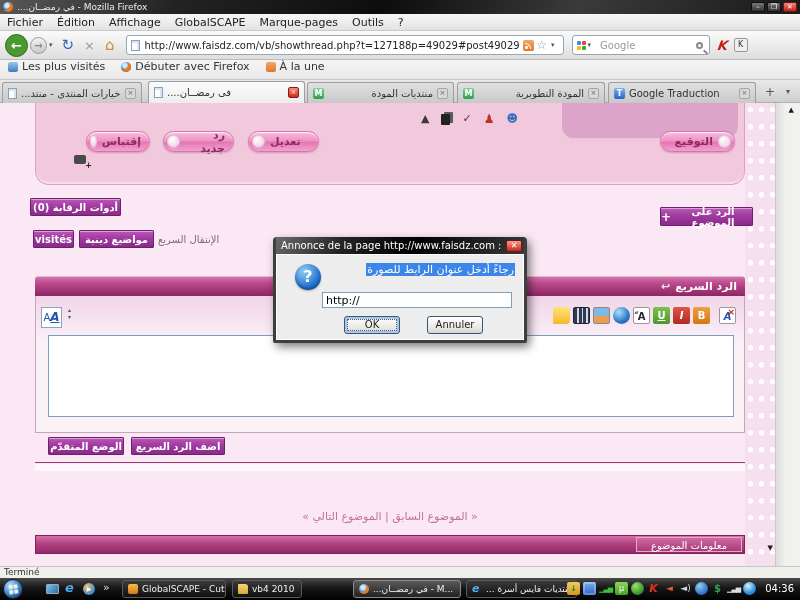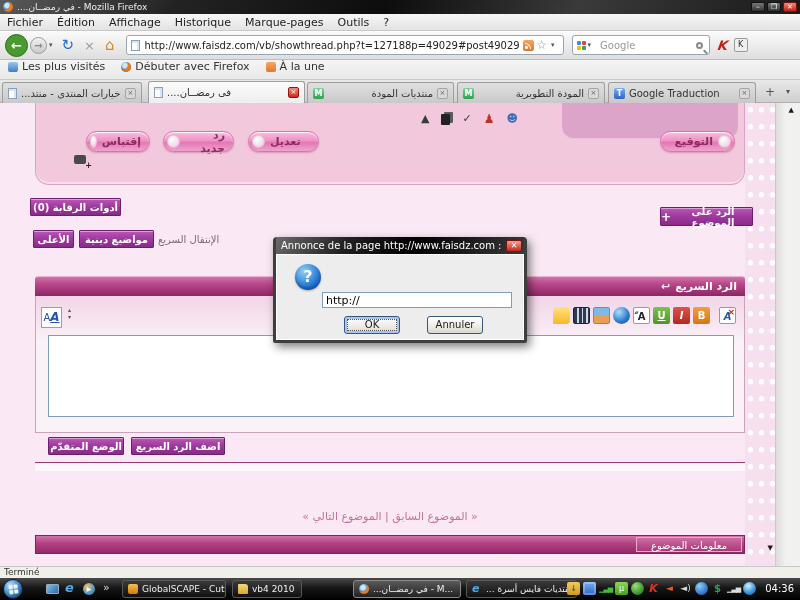--- a/index.html
+++ b/index.html
@@ -255,21 +255,21 @@
       <span class="win-btn">–</span>
       <span class="win-btn">❐</span>
       <span class="win-btn close">✕</span>
     </span>
   </div>
 
   <div class="menubar">
     <span>Fichier</span>
     <span>Édition</span>
     <span>Affichage</span>
-    <span>Historique</span>
+    <span>GlobalSCAPE</span>
     <span>Marque-pages</span>
     <span>Outils</span>
     <span>?</span>
   </div>
 
   <div class="navbar">
     <span class="back-btn">←</span>
     <span class="fwd-btn">→</span>
     <span class="nav-drop">▾</span>
     <span class="nav-glyph refresh">↻</span>
@@ -371,21 +371,21 @@
         <span class="txt rtl">التوقيع</span>
       </div>
       <span class="mquote"></span>
     </div>
 
     <div class="pbtn modtools rtl">أدوات الرقابة (0)</div>
     <div class="pbtn replytopic">
       <span class="plus">+</span>
       <span class="rtl">الرد على الموضوع</span>
     </div>
-    <div class="pbtn topbtn rtl">الأعلى</div>
+    <div class="pbtn topbtn rtl">visités</div>
     <div class="pbtn jumpsel rtl">مواضيع دينية</div>
     <span class="jumplabel rtl">الإنتقال السريع</span>
 
     <div class="qr-header">
       <span class="reply-ic">↩</span>
       <span class="rtl">الرد السريع</span>
     </div>
     <div class="editor">
       <span class="fontbtn">A<b>A</b></span>
       <span class="udarrows">▴<br>▾</span>
@@ -415,20 +415,23 @@
     </div>
   </div>
 
   <div class="dialog">
     <div class="dlg-title">
       <span class="t">Annonce de la page http://www.faisdz.com :</span>
       <span class="dlg-x">✕</span>
     </div>
     <div class="dlg-body">
       <span class="qicon">?</span>
+      <div class="dlg-msg">
+        <span class="sel">رجاءً أدخل عنوان الرابط للصورة</span>
+      </div>
       <input class="dlg-input" value="http://" style="">
       <span class="xpbtn ok">OK</span>
       <span class="xpbtn cancel">Annuler</span>
     </div>
   </div>
 
   <div class="statusbar">
     <span>Terminé</span>
   </div>
 

